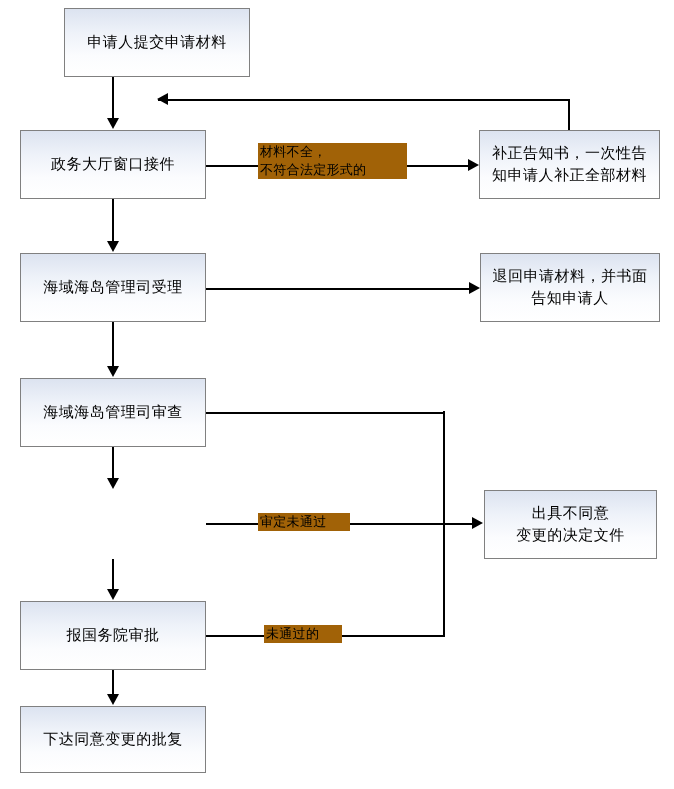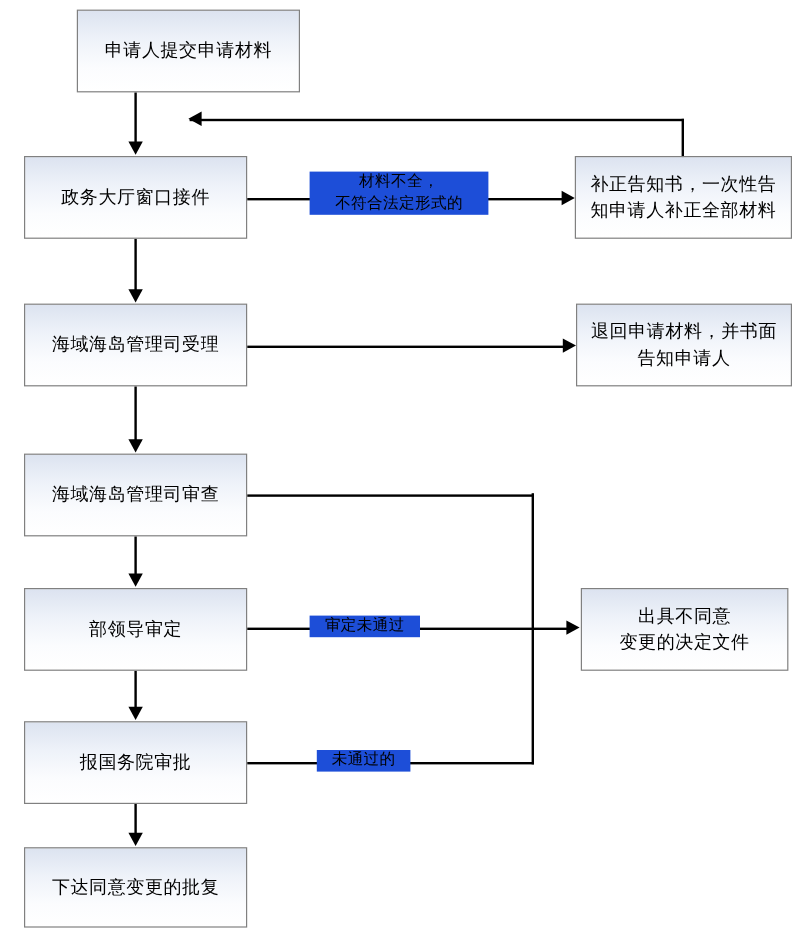--- a/index.html
+++ b/index.html
@@ -35,24 +35,23 @@
   .node .label {
     display: block;
     white-space: pre-line;
     padding: 0 4px;
   }
   .edge-label {
     position: absolute;
     font-size: 13px;
     line-height: 1.4;
     color: #000000;
-    text-align: center;
     white-space: pre-line;
     letter-spacing: 0.3px;
-    background: #1d4ed8;
+    background: #a16207;
     z-index: 4;
     padding: 0 2px;
   }
   .hline {
     position: absolute;
     height: 0;
     border-top: 2px solid #000000;
     z-index: 2;
   }
   .vline {
@@ -97,23 +96,20 @@
   </div>
 
   <div class="node" style="left:20px; top:253px; width:186px; height:69px;">
     <span class="label">海域海岛管理司受理</span>
   </div>
 
   <div class="node" style="left:20px; top:378px; width:186px; height:69px;">
     <span class="label">海域海岛管理司审查</span>
   </div>
 
-  <div class="node" style="left:20px; top:490px; width:186px; height:69px;">
-    <span class="label">部领导审定</span>
-  </div>
 
   <div class="node" style="left:20px; top:601px; width:186px; height:69px;">
     <span class="label">报国务院审批</span>
   </div>
 
   <div class="node" style="left:20px; top:706px; width:186px; height:67px;">
     <span class="label">下达同意变更的批复</span>
   </div>
 
   <div class="node" style="left:479px; top:130px; width:181px; height:69px;">

